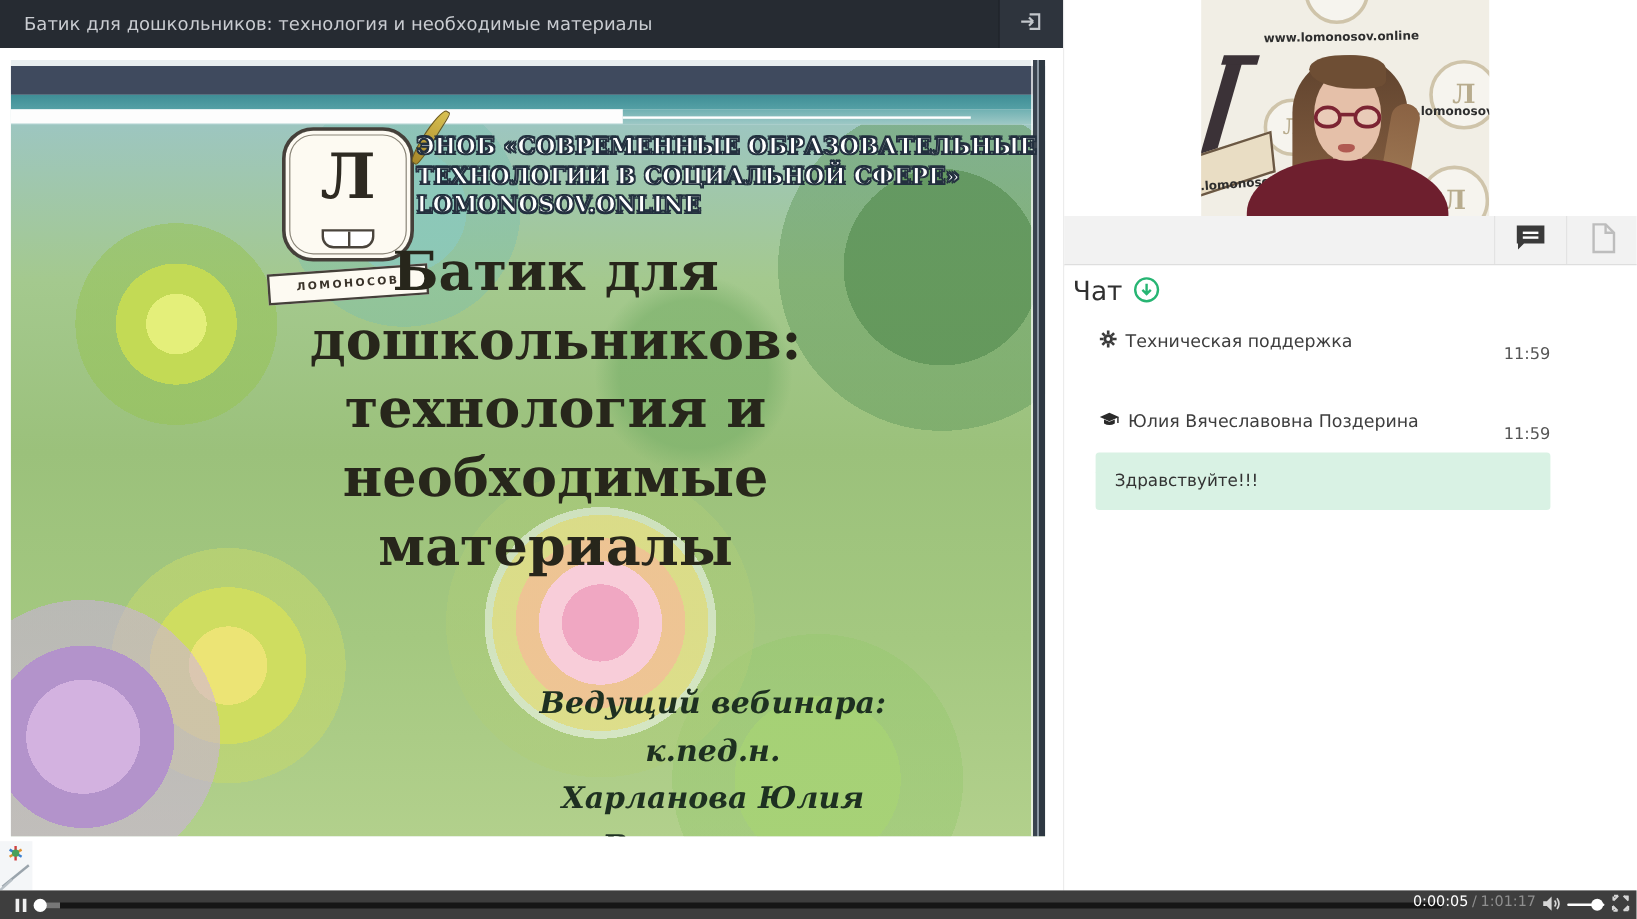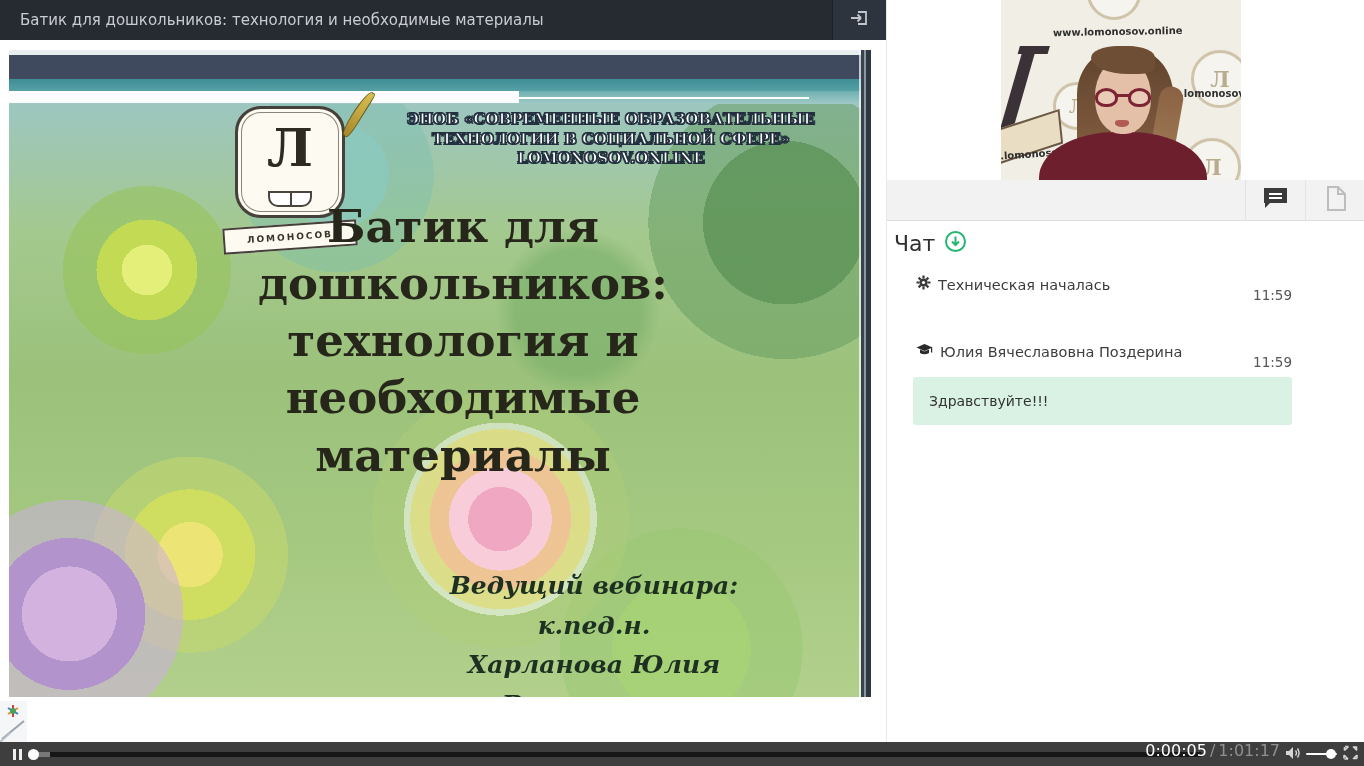--- a/index.html
+++ b/index.html
@@ -27,22 +27,22 @@
       radial-gradient(circle at 21% 76%, #ecE475 0 4%, #cfdd60 4% 8%, rgba(195,215,110,.6) 8% 12%, transparent 12%),
       radial-gradient(circle at 90% 20%, rgba(90,145,85,.85) 0 9%, rgba(100,155,95,.5) 9% 15%, transparent 15%),
       radial-gradient(circle at 78% 92%, rgba(165,210,115,.85) 0 8%, rgba(150,200,110,.45) 8% 14%, transparent 14%),
       radial-gradient(circle at 38% 12%, rgba(135,200,190,.8) 0 7%, rgba(120,190,175,.4) 7% 13%, transparent 13%),
       radial-gradient(circle at 66% 35%, rgba(120,175,105,.6) 0 9%, transparent 12%),
       linear-gradient(180deg,#9dc6c0 0%, #a4c98e 22%, #9bc17b 46%, #a4c880 72%, #b2d08c 100%);
   }
   .s-edge { position:absolute; right:0; top:0; width:13px; height:647px;
     background:linear-gradient(90deg, rgba(255,255,255,.0) 0 1px, rgba(255,255,255,.7) 1px 3px, #39434f 3px 6px, #8b97a2 6px 8px, #2e3842 8px 13px); }
 
-  .org-text { position:absolute; left:338px; top:60px; width:528px; text-align:center;
-    font-family:"DejaVu Serif", serif; font-weight:bold; font-size:15px; line-height:1.3; color:#fff;
+  .org-text { position:absolute; left:338px; top:60px; width:528px; 
+    font-family:"DejaVu Serif", serif; font-weight:bold; font-size:19px; line-height:1.3; color:#fff;
     -webkit-text-stroke:1.1px #23303f;
     text-shadow:1px 1px 0 #23303f,-1px -1px 0 #23303f,1px -1px 0 #23303f,-1px 1px 0 #23303f; }
   .slide-title { position:absolute; left:238px; top:148px; width:432px; text-align:center;
     font-family:"DejaVu Serif", serif; font-weight:bold; font-size:45px; line-height:1.27; color:#27261b; }
   .presenter { position:absolute; left:392px; top:516px; width:386px; text-align:center;
     font-family:"DejaVu Serif", serif; font-style:italic; font-weight:bold; font-size:25px; line-height:1.58;
     color:#1e3021; white-space:pre-line; }
 
   
   .logo { position:absolute; left:208px; top:46px; width:152px; height:168px; }
@@ -100,21 +100,21 @@
   .bubble.green:before { border-right-color:#d9f2e4; }
   .msg + .msg .msg-name { margin-top:30px; }
 
   
   .controls { position:absolute; left:0; bottom:0; width:1364px; height:24px; background:#3e3e3e; }
   .pause-btn { position:absolute; left:8px; top:0; width:18px; height:24px; display:flex; align-items:center; justify-content:center; gap:3px; cursor:pointer; }
   .pause-btn i { width:3px; height:11px; background:#f0f0f0; }
   .seek { position:absolute; left:30px; right:162px; top:10px; height:5px; background:#161616; border-radius:2px; cursor:pointer; }
   .seek .buffer { position:absolute; left:3px; top:0; width:17px; height:5px; background:#787878; }
   .seek .handle { position:absolute; left:-2px; top:-3px; width:11px; height:11px; background:#fff; border-radius:50%; }
-  .time { position:absolute; right:84px; top:0; height:17px; display:flex; align-items:center; font-size:16px; white-space:nowrap;text-align:center; }
+  .time { position:absolute; right:84px; top:0; height:17px; display:flex; align-items:center; font-size:12px; white-space:nowrap;text-align:center; }
   .time .cur { color:#fff; } .time .sep { color:#8f8f8f; margin:0 3px; } .time .tot { color:#8f8f8f; }
   .vol-btn { position:absolute; right:61px; top:0; width:20px; height:24px; display:flex; align-items:center; justify-content:center; cursor:pointer; }
   .vol-slider { position:absolute; right:27px; top:11px; width:31px; height:2px; background:#fff; border-radius:1px; cursor:pointer; }
   .vol-slider .handle { position:absolute; right:1px; top:-4px; width:10px; height:10px; background:#fff; border-radius:50%; }
   .fs-btn { position:absolute; right:5px; top:0; width:18px; height:24px; display:flex; align-items:center; justify-content:center; cursor:pointer; }
 </style>
 </head>
 <body>
 
 <div class="app">
@@ -249,21 +249,21 @@
           <div class="msg-name">
             <span>
               <svg width="15" height="15" viewBox="0 0 15 15" fill="#3a3a3a">
                 <circle cx="7.5" cy="7.5" r="4"></circle>
                 <g stroke="#3a3a3a" stroke-width="2.2">
                   <path d="M7.5 0.5 v3 M7.5 11.5 v3 M0.5 7.5 h3 M11.5 7.5 h3 M2.6 2.6 l2.1 2.1 M10.3 10.3 l2.1 2.1 M12.4 2.6 l-2.1 2.1 M4.7 10.3 l-2.1 2.1"></path>
                 </g>
                 <circle cx="7.5" cy="7.5" r="1.6" fill="#fff"></circle>
               </svg>
             </span>
-            <span class="nm">Техническая началась</span>
+            <span class="nm">Техническая поддержка</span>
             <span class="tm">11:59</span>
           </div>
         </div>
 
         <div class="msg">
           <div class="msg-name">
             <span>
               <svg width="17" height="14" viewBox="0 0 17 14" fill="#2a2a2a">
                 <path d="M8.5 1 L16.5 4.5 L8.5 8 L0.5 4.5 Z"></path>
                 <path d="M4 6.5 v3.5 q4.5 2.5 9 0 v-3.5 l-4.5 2 z"></path>

